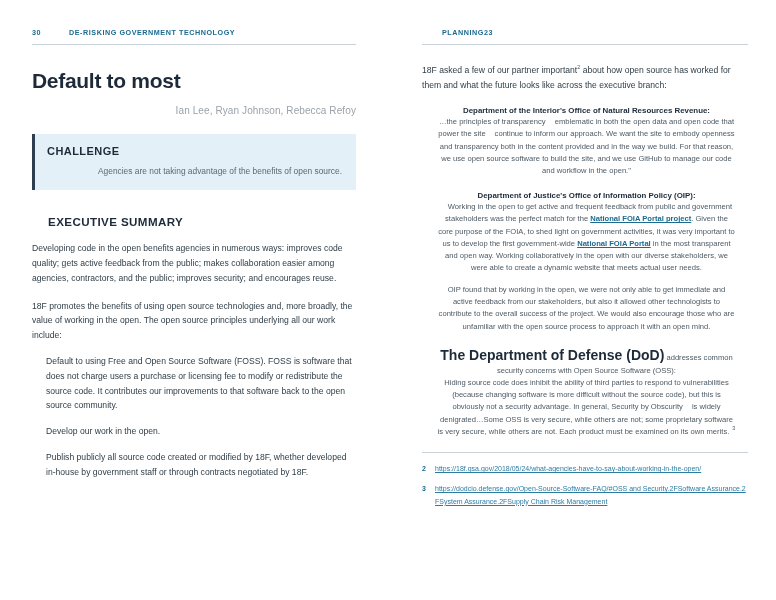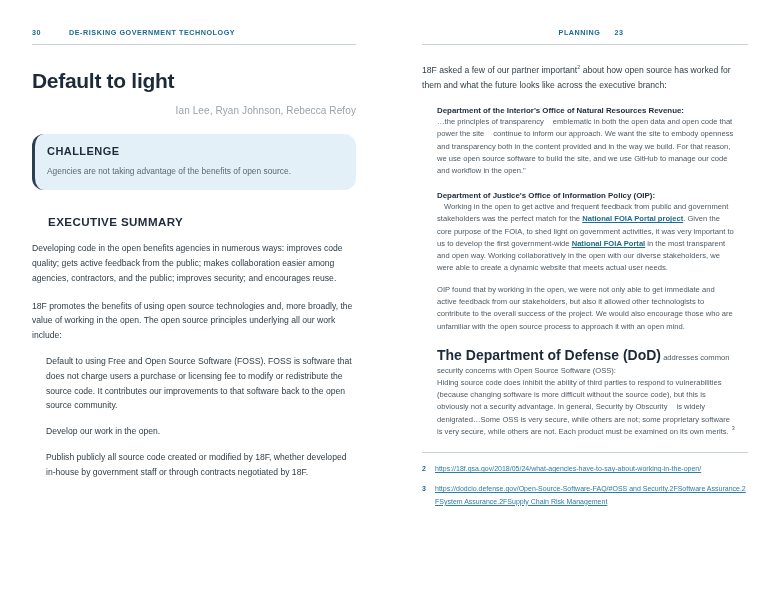--- a/index.html
+++ b/index.html
@@ -28,21 +28,21 @@
     display: flex;
     align-items: baseline;
     font-size: 7.2px;
     font-weight: bold;
     letter-spacing: 0.55px;
     color: #1b6a8f;
     height: 13px;
   }
   .runhead-folio { color: #1b6a8f; min-width: 17px; }
   .runhead-title { color: #1b6a8f; padding-left: 20px; }
-  .runhead.right { justify-content: center; gap: 14px; }
+  .runhead.right { justify-content: flex-start; }
   .rule {
     border-top: 1px solid #c9d2d6;
     margin-top: 3px;
     margin-bottom: 0;
     width: 100%;
     height: 0;
   }
 
   
   .chapter-title {
@@ -59,34 +59,34 @@
     margin: 13px 0 0 0;
     letter-spacing: 0.1px;
     text-align: right;
   }
 
   .challenge-box {
     margin-top: 18px;
     background: #e4f0f7;
     border-left: 3px solid #2c3e50;
     padding: 11px 14px 13px 12px;
-    border-radius: 12px;
   }
   .challenge-label {
     font-size: 11px;
     font-weight: bold;
     color: #1d2a39;
     letter-spacing: 0.45px;
     margin: 0 0 8px 0;
   }
   .challenge-text {
     font-size: 8.4px;
     color: #5d6870;
     line-height: 1.45;
     margin: 0;
+    text-align: right;
   }
 
   .section-head {
     font-size: 11.6px;
     font-weight: bold;
     color: #1d2a39;
     letter-spacing: 0.4px;
     margin: 25px 0 0 16px;
   }
   .body-p {
@@ -97,21 +97,21 @@
   }
   .indent-p {
     font-size: 8.6px;
     color: #2f3d47;
     line-height: 1.72;
     margin: 11px 0 0 0;
     padding-left: 14px;
   }
 
   
-  .quote-block { margin: 12px 12px 0 0; padding-left: 15px; }
+  .quote-block { margin: 12px 12px 0 0; padding-left: 15px; text-align: center; }
   .quote-block:first-of-type { margin-top: 17px; }
   .quote-head {
     font-size: 7.9px;
     font-weight: bold;
     color: #1d2a39;
     line-height: 1.45;
     margin: 0;
   }
   .quote-body {
     font-size: 7.6px;
@@ -169,21 +169,21 @@
 <div class="spread">
 
   <div class="page page-left">
 
     <div class="runhead">
       <span class="runhead-folio">30</span>
       <span class="runhead-title">DE-RISKING GOVERNMENT TECHNOLOGY</span>
     </div>
     <div class="rule"></div>
 
-    <h1 class="chapter-title">Default to light</h1>
+    <h1 class="chapter-title">Default to most</h1>
 
     <p class="byline">Ian Lee, Ryan Johnson, Rebecca Refoy</p>
 
     <div class="challenge-box">
       <div class="challenge-label">CHALLENGE</div>
       <p class="challenge-text">Agencies are not taking advantage of the benefits of open source.</p>
     </div>
 
     <h2 class="section-head">EXECUTIVE SUMMARY</h2>
     <p class="body-p">Developing code in the open benefits agencies in numerous ways: improves code quality; gets active feedback from the public; makes collaboration easier among agencies, contractors, and the public; improves security; and encourages reuse.</p>

